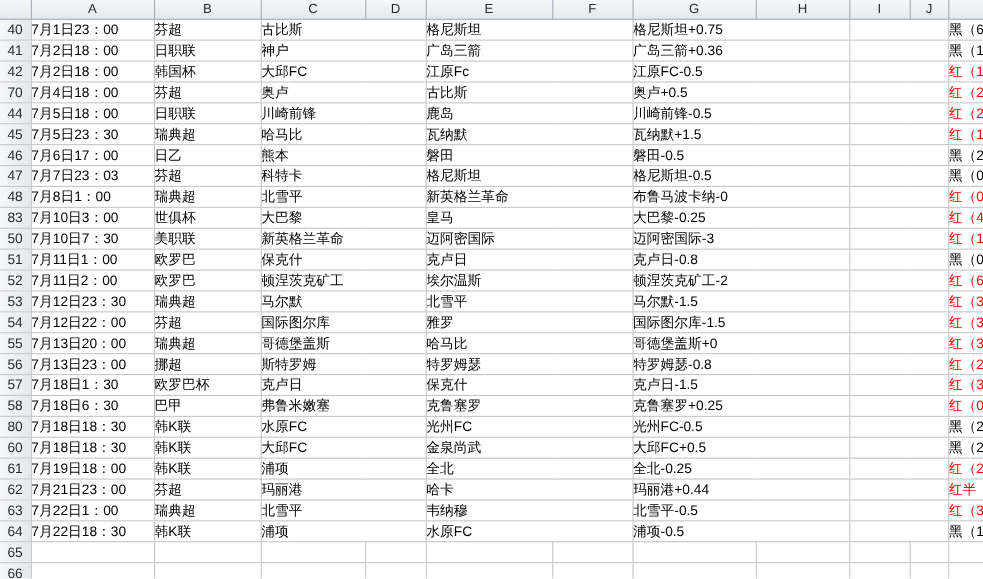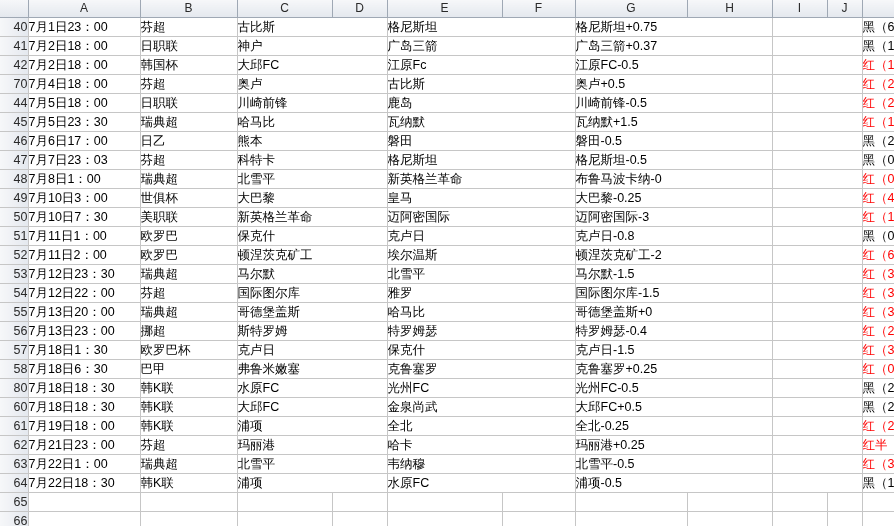--- a/index.html
+++ b/index.html
@@ -37,21 +37,21 @@
     color:#2a2a2a;
     font-size:12px;
     height:17px;
     line-height:17px;
   }
   
   td.rowhead{
     background:linear-gradient(to right,#f6f7f9 0%,#e4e8ee 100%);
     border-right:1px solid #9fa8b4;
     border-bottom:1px solid #c6c6c6;
-    text-align:right;
+    text-align:center;
     color:#2a2a2a;
     font-size:12px;
     width:28px;
   }
   th.corner{
     background:linear-gradient(to bottom,#eef0f3 0%,#dde2e9 100%);
     width:28px;
     border-right:1px solid #9fa8b4;
     border-bottom:1px solid #9fa8b4;
   }
@@ -116,21 +116,21 @@
         <td class="txt" colspan="2">格尼斯坦+0.75</td>
         <td class="txt" colspan="2"></td>
         <td class="txt" style="color: rgb(0, 0, 0);">黑（6-2）</td>
       </tr>
       <tr>
         <td class="rowhead">41</td>
         <td class="txt dt">7月2日18：00</td>
         <td class="txt">日职联</td>
         <td class="txt" colspan="2">神户</td>
         <td class="txt" colspan="2">广岛三箭</td>
-        <td class="txt" colspan="2">广岛三箭+0.37</td>
+        <td class="txt" colspan="2">广岛三箭+0.36</td>
         <td class="txt" colspan="2"></td>
         <td class="txt" style="color: rgb(0, 0, 0);">黑（1-0）</td>
       </tr>
       <tr>
         <td class="rowhead">42</td>
         <td class="txt dt">7月2日18：00</td>
         <td class="txt">韩国杯</td>
         <td class="txt" colspan="2">大邱FC</td>
         <td class="txt" colspan="2">江原Fc</td>
         <td class="txt" colspan="2">江原FC-0.5</td>
@@ -191,21 +191,21 @@
         <td class="rowhead">48</td>
         <td class="txt dt">7月8日1：00</td>
         <td class="txt">瑞典超</td>
         <td class="txt" colspan="2">北雪平</td>
         <td class="txt" colspan="2">新英格兰革命</td>
         <td class="txt" colspan="2">布鲁马波卡纳-0</td>
         <td class="txt" colspan="2"></td>
         <td class="txt" style="color: rgb(255, 0, 0);">红（0-1）</td>
       </tr>
       <tr>
-        <td class="rowhead">49</td>
+        <td class="rowhead">83</td>
         <td class="txt dt">7月10日3：00</td>
         <td class="txt">世俱杯</td>
         <td class="txt" colspan="2">大巴黎</td>
         <td class="txt" colspan="2">皇马</td>
         <td class="txt" colspan="2">大巴黎-0.25</td>
         <td class="txt" colspan="2"></td>
         <td class="txt" style="color: rgb(255, 0, 0);">红（4-0）</td>
       </tr>
       <tr>
         <td class="rowhead">50</td>
@@ -266,21 +266,21 @@
         <td class="txt" colspan="2">哥德堡盖斯+0</td>
         <td class="txt" colspan="2"></td>
         <td class="txt" style="color: rgb(255, 0, 0);">红（3-2）</td>
       </tr>
       <tr>
         <td class="rowhead">56</td>
         <td class="txt dt">7月13日23：00</td>
         <td class="txt">挪超</td>
         <td class="txt" colspan="2">斯特罗姆</td>
         <td class="txt" colspan="2">特罗姆瑟</td>
-        <td class="txt" colspan="2">特罗姆瑟-0.4</td>
+        <td class="txt" colspan="2">特罗姆瑟-0.8</td>
         <td class="txt" colspan="2"></td>
         <td class="txt" style="color: rgb(255, 0, 0);">红（2-3）</td>
       </tr>
       <tr>
         <td class="rowhead">57</td>
         <td class="txt dt">7月18日1：30</td>
         <td class="txt">欧罗巴杯</td>
         <td class="txt" colspan="2">克卢日</td>
         <td class="txt" colspan="2">保克什</td>
         <td class="txt" colspan="2">克卢日-1.5</td>
@@ -326,21 +326,21 @@
         <td class="txt" colspan="2">全北-0.25</td>
         <td class="txt" colspan="2"></td>
         <td class="txt" style="color: rgb(255, 0, 0);">红（2-3）</td>
       </tr>
       <tr>
         <td class="rowhead">62</td>
         <td class="txt dt">7月21日23：00</td>
         <td class="txt">芬超</td>
         <td class="txt" colspan="2">玛丽港</td>
         <td class="txt" colspan="2">哈卡</td>
-        <td class="txt" colspan="2">玛丽港+0.25</td>
+        <td class="txt" colspan="2">玛丽港+0.44</td>
         <td class="txt" colspan="2"></td>
         <td class="txt" style="color: rgb(255, 0, 0);">红半（1-1）</td>
       </tr>
       <tr>
         <td class="rowhead">63</td>
         <td class="txt dt">7月22日1：00</td>
         <td class="txt">瑞典超</td>
         <td class="txt" colspan="2">北雪平</td>
         <td class="txt" colspan="2">韦纳穆</td>
         <td class="txt" colspan="2">北雪平-0.5</td>

